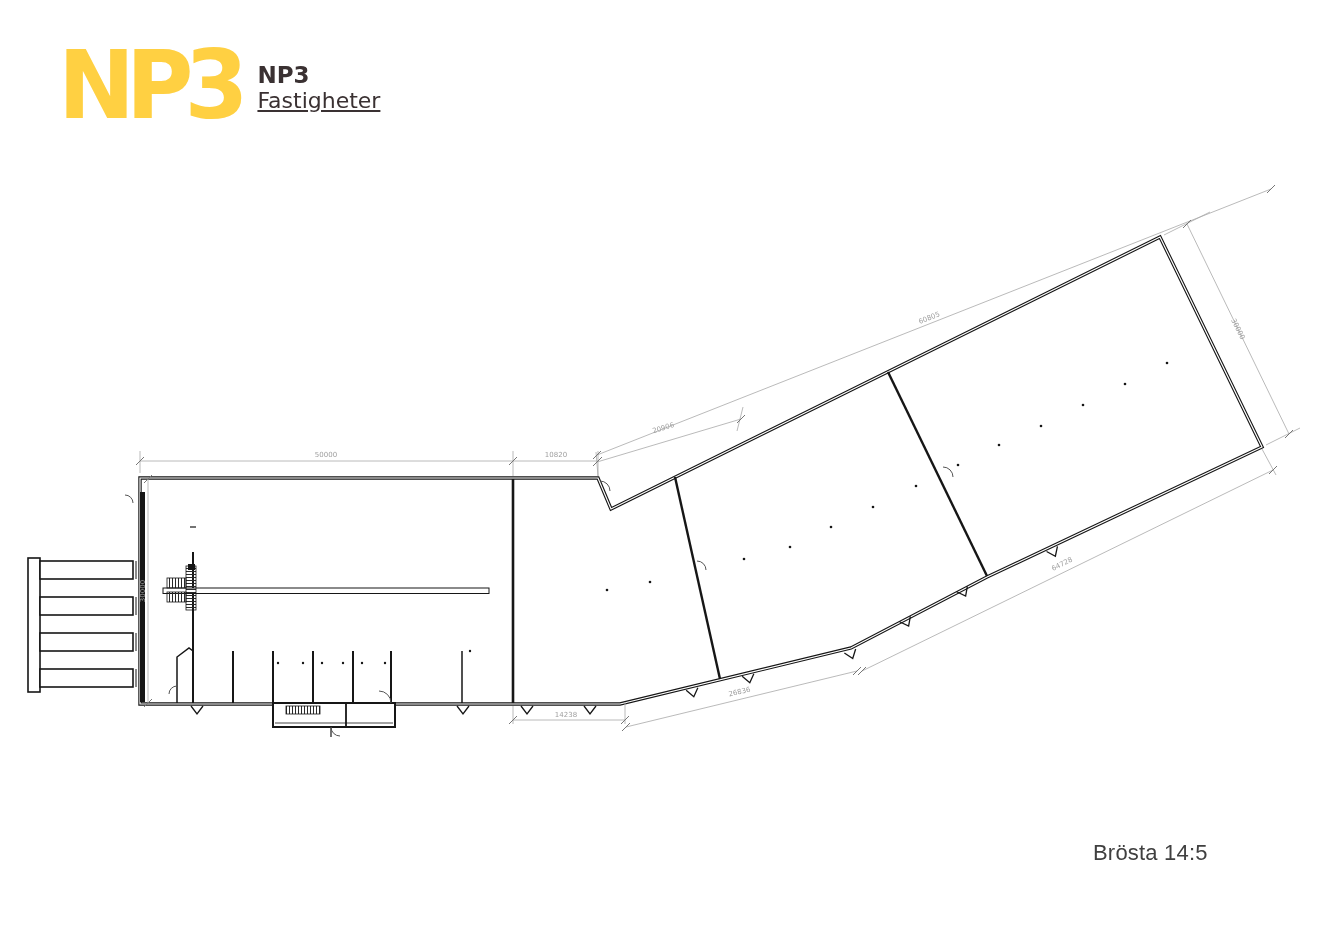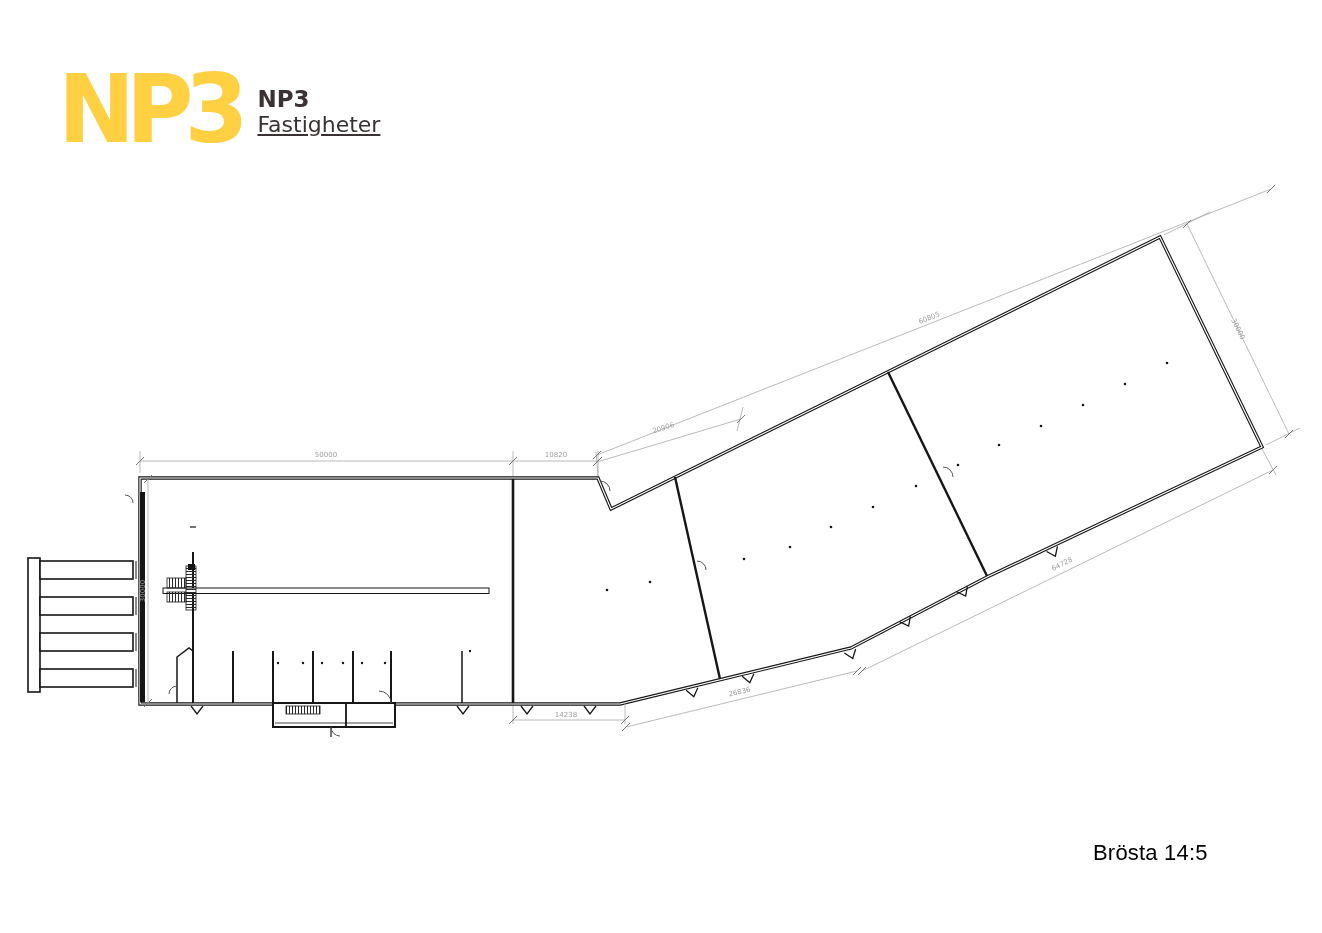--- a/index.html
+++ b/index.html
@@ -1,36 +1,36 @@
 <!DOCTYPE html>
 <html><head>
 <meta charset="utf-8">
 <style>
   html,body{margin:0;padding:0;}
   body{
     width:1322px;height:933px;position:relative;background:#ffffff;
     font-family:"Liberation Sans",sans-serif;overflow:hidden;
   }
   
-  .logo{position:absolute;left:58px;top:38px;display:flex;align-items:center;gap:18px;margin-top:24px;}
+  .logo{position:absolute;left:58px;top:38px;display:flex;align-items:center;gap:18px;}
   .logo-mark{
     font-family:"DejaVu Sans",sans-serif;font-weight:800;
     font-size:92px;line-height:96px;letter-spacing:-9px;
     color:#FFD042;transform:scaleY(1.02);
   }
   .logo-text{display:flex;flex-direction:column;justify-content:center;margin-top:4px;}
   .logo-name{font-family:"DejaVu Sans",sans-serif;font-weight:700;font-size:23px;line-height:26px;color:#3A3132;}
   .logo-sub{font-family:"DejaVu Sans",sans-serif;font-weight:400;font-size:22px;line-height:26px;color:#3A3132;text-decoration:underline;}
   
   .plan-svg{position:absolute;left:0;top:0;}
   .dim-label{font-family:"DejaVu Sans",sans-serif;font-size:7px;fill:#9e9e9e;}
   
   .property-title{
     position:absolute;left:1093px;top:840px;
-    font-size:22px;color:#000000;letter-spacing:0.2px;text-align:center;
+    font-size:22px;color:#404040;letter-spacing:0.2px;text-align:center;
   }
 </style>
 </head>
 <body>
 
 <div class="logo">
   <div class="logo-mark">NP3</div>
   <div class="logo-text">
     <div class="logo-name">NP3</div>
     <div class="logo-sub">Fastigheter</div>

